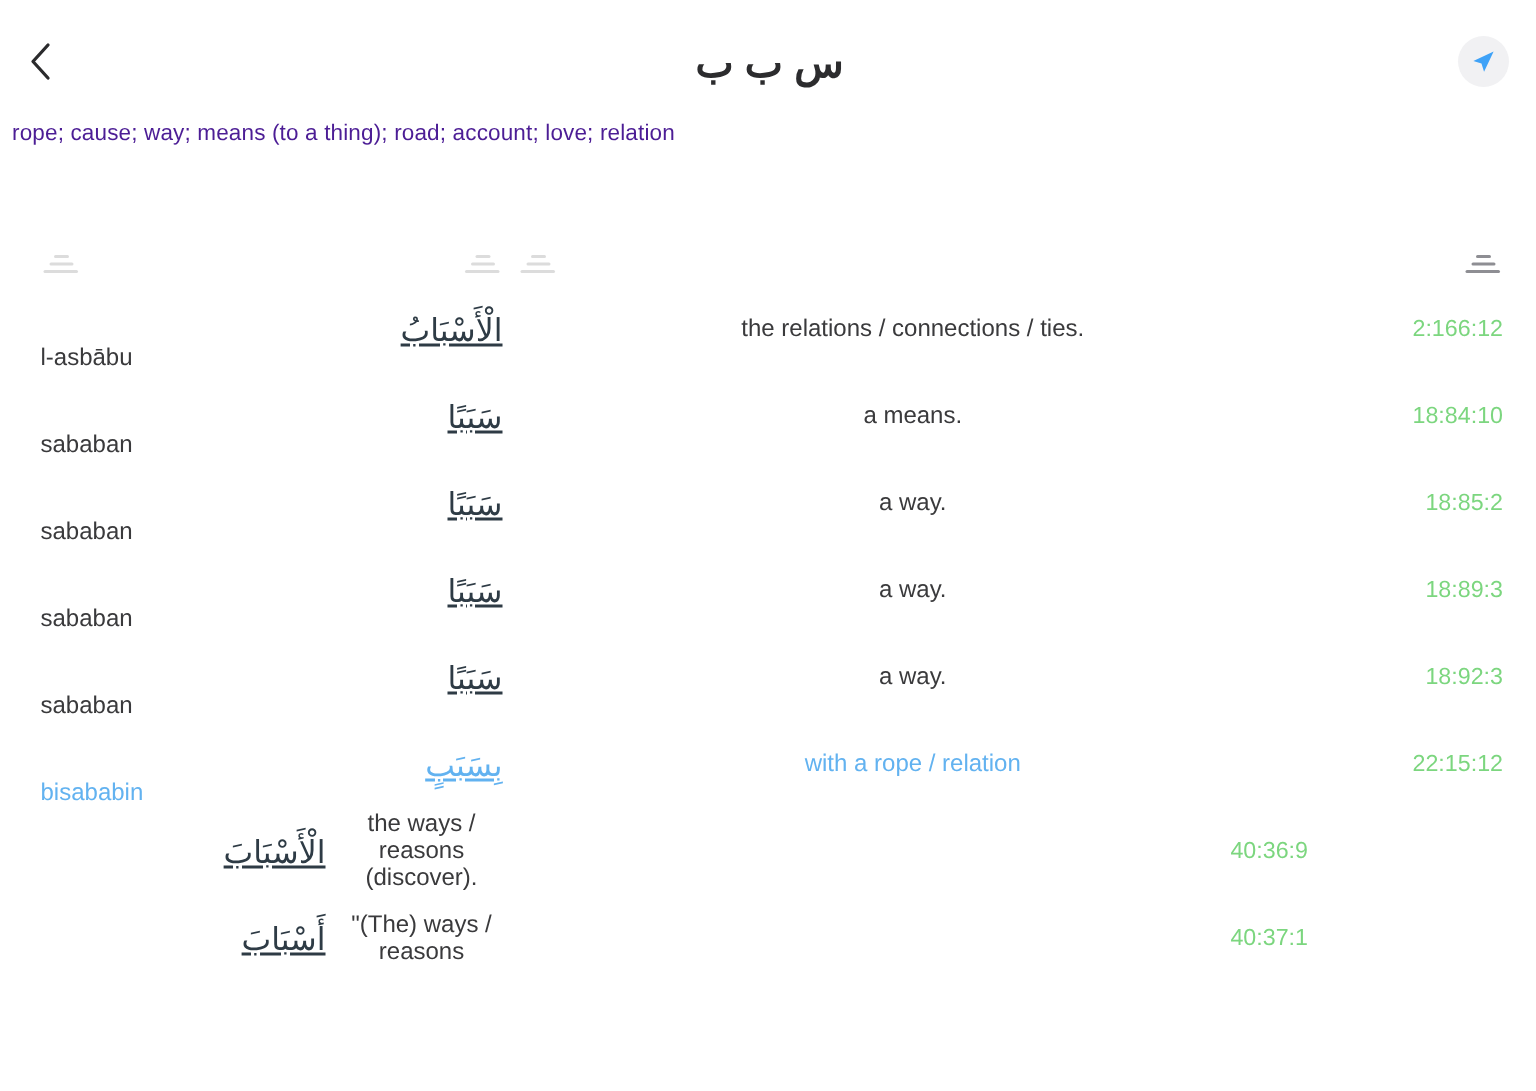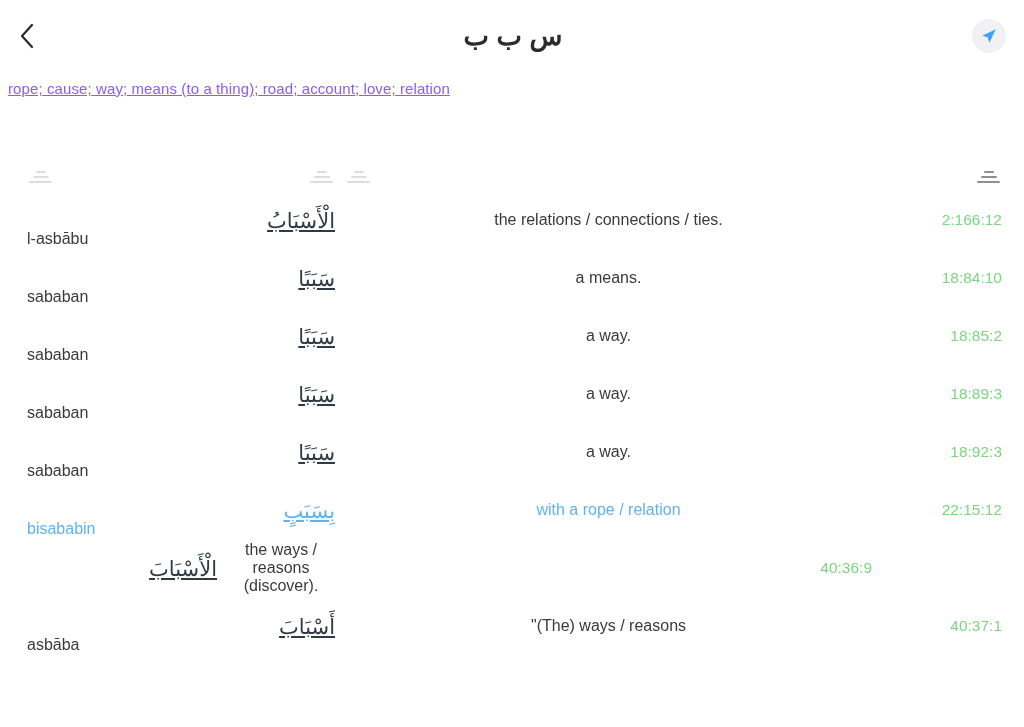--- a/index.html
+++ b/index.html
@@ -3,40 +3,40 @@
 <meta charset="utf-8">
 <style>
   * { margin: 0; padding: 0; box-sizing: border-box; }
   html, body { width: 1024px; height: 727px; background: #ffffff; overflow: hidden; }
   body { font-family: "Liberation Sans", sans-serif; color: var(--text-dark, #3a3a3c); }
 
   .page { width: 1024px; height: 727px; position: relative; }
 
   
   .header {
-    display: flex; align-items: center; justify-content: space-between;
+    display: flex; align-items: flex-end; justify-content: space-between;
     padding: 14px 18px 0 18px; height: 58px;
   }
   .back-btn {
     background: none; border: none; cursor: pointer;
     width: 36px; height: 34px; display: flex; align-items: center; justify-content: flex-start;
   }
   .page-title {
     font-size: 27px; font-weight: 700; color: #2c2c2e;
     text-align: center; flex: 1; letter-spacing: 1px;
   }
   .nav-btn {
     background: #f1f1f3; border: none; border-radius: 50%;
     width: 34px; height: 34px; display: flex; align-items: center; justify-content: center;
     cursor: pointer;
   }
 
   
   .subtitle {
-    font-size: 15px; color: #8b5cf6; padding: 22px 8px 0 8px; letter-spacing: 0.1px; text-decoration: underline;
+    font-size: 15px; color: #4c1d95; padding: 22px 8px 0 8px; letter-spacing: 0.1px;
   }
 
   
   .grid {
     display: grid;
     grid-template-columns: 190px 118px 1fr 130px;
     padding: 0 22px 0 27px;
     align-items: center;
   }
   .table-header { margin-top: 58px; height: 36px; align-items: start; padding-top: 4px; }
@@ -163,20 +163,19 @@
     </div>
 
 
     <div class="grid row">
       <span class="arabic col-arabic" dir="rtl">الْأَسْبَابَ</span>
       <span class="meaning col-meaning">the ways / reasons (discover).</span>
       <span class="ref col-ref">40:36:9</span>
     </div>
 
     <div class="grid row">
-      <span class="translit col-translit">asbāba</span>
       <span class="arabic col-arabic" dir="rtl">أَسْبَابَ</span>
       <span class="meaning col-meaning">"(The) ways / reasons</span>
       <span class="ref col-ref">40:37:1</span>
     </div>
   </div>
 
 </div>
 
 </body></html>

